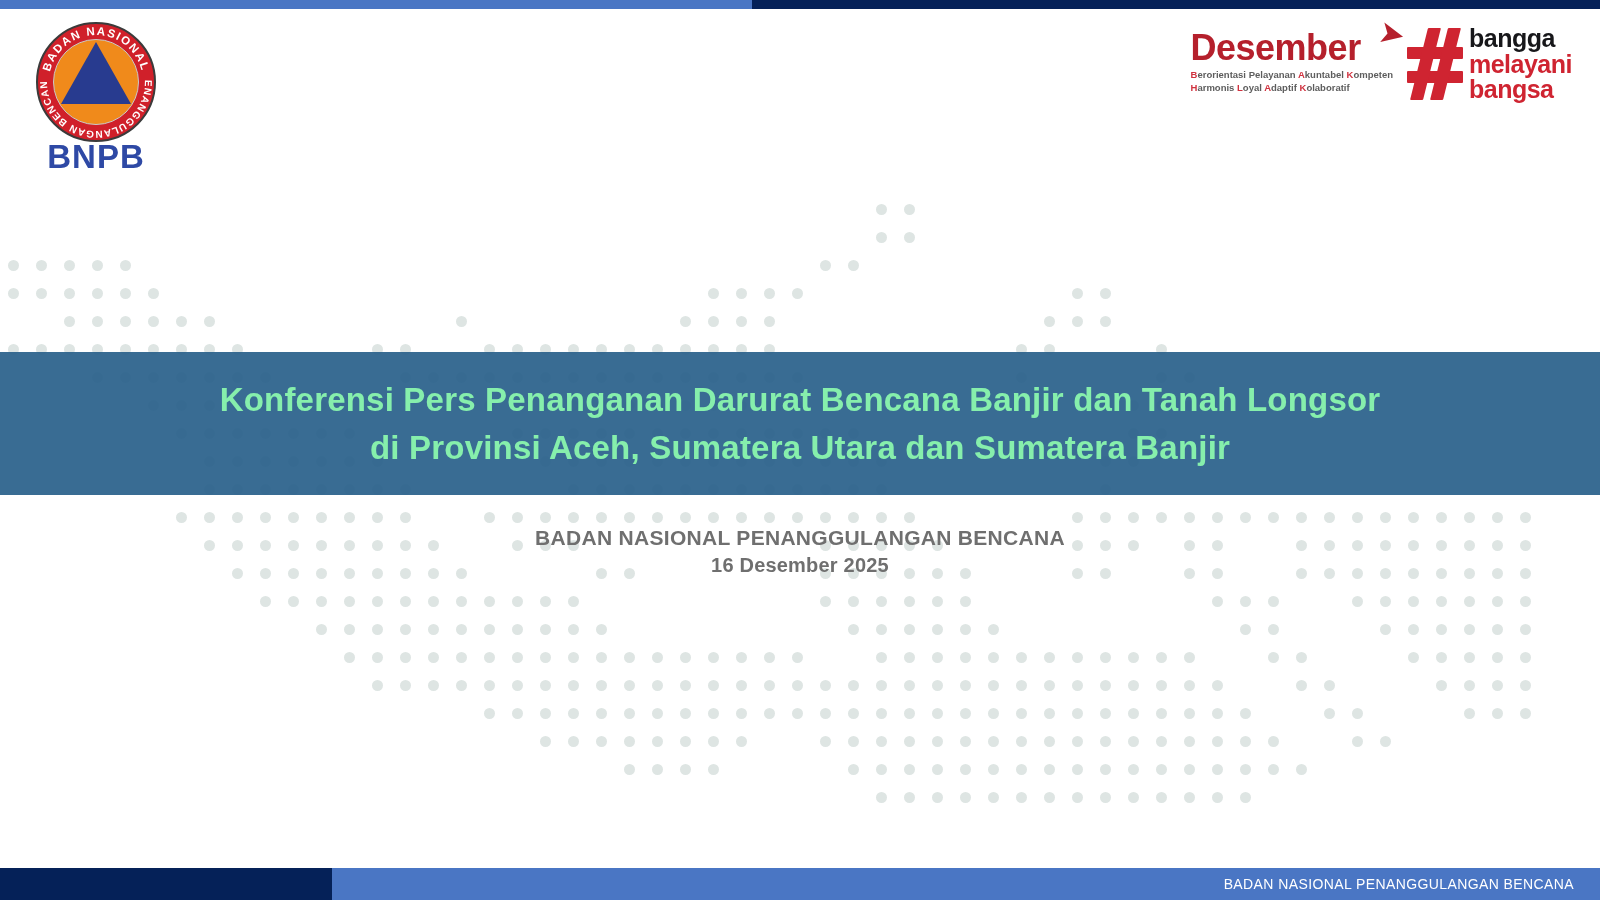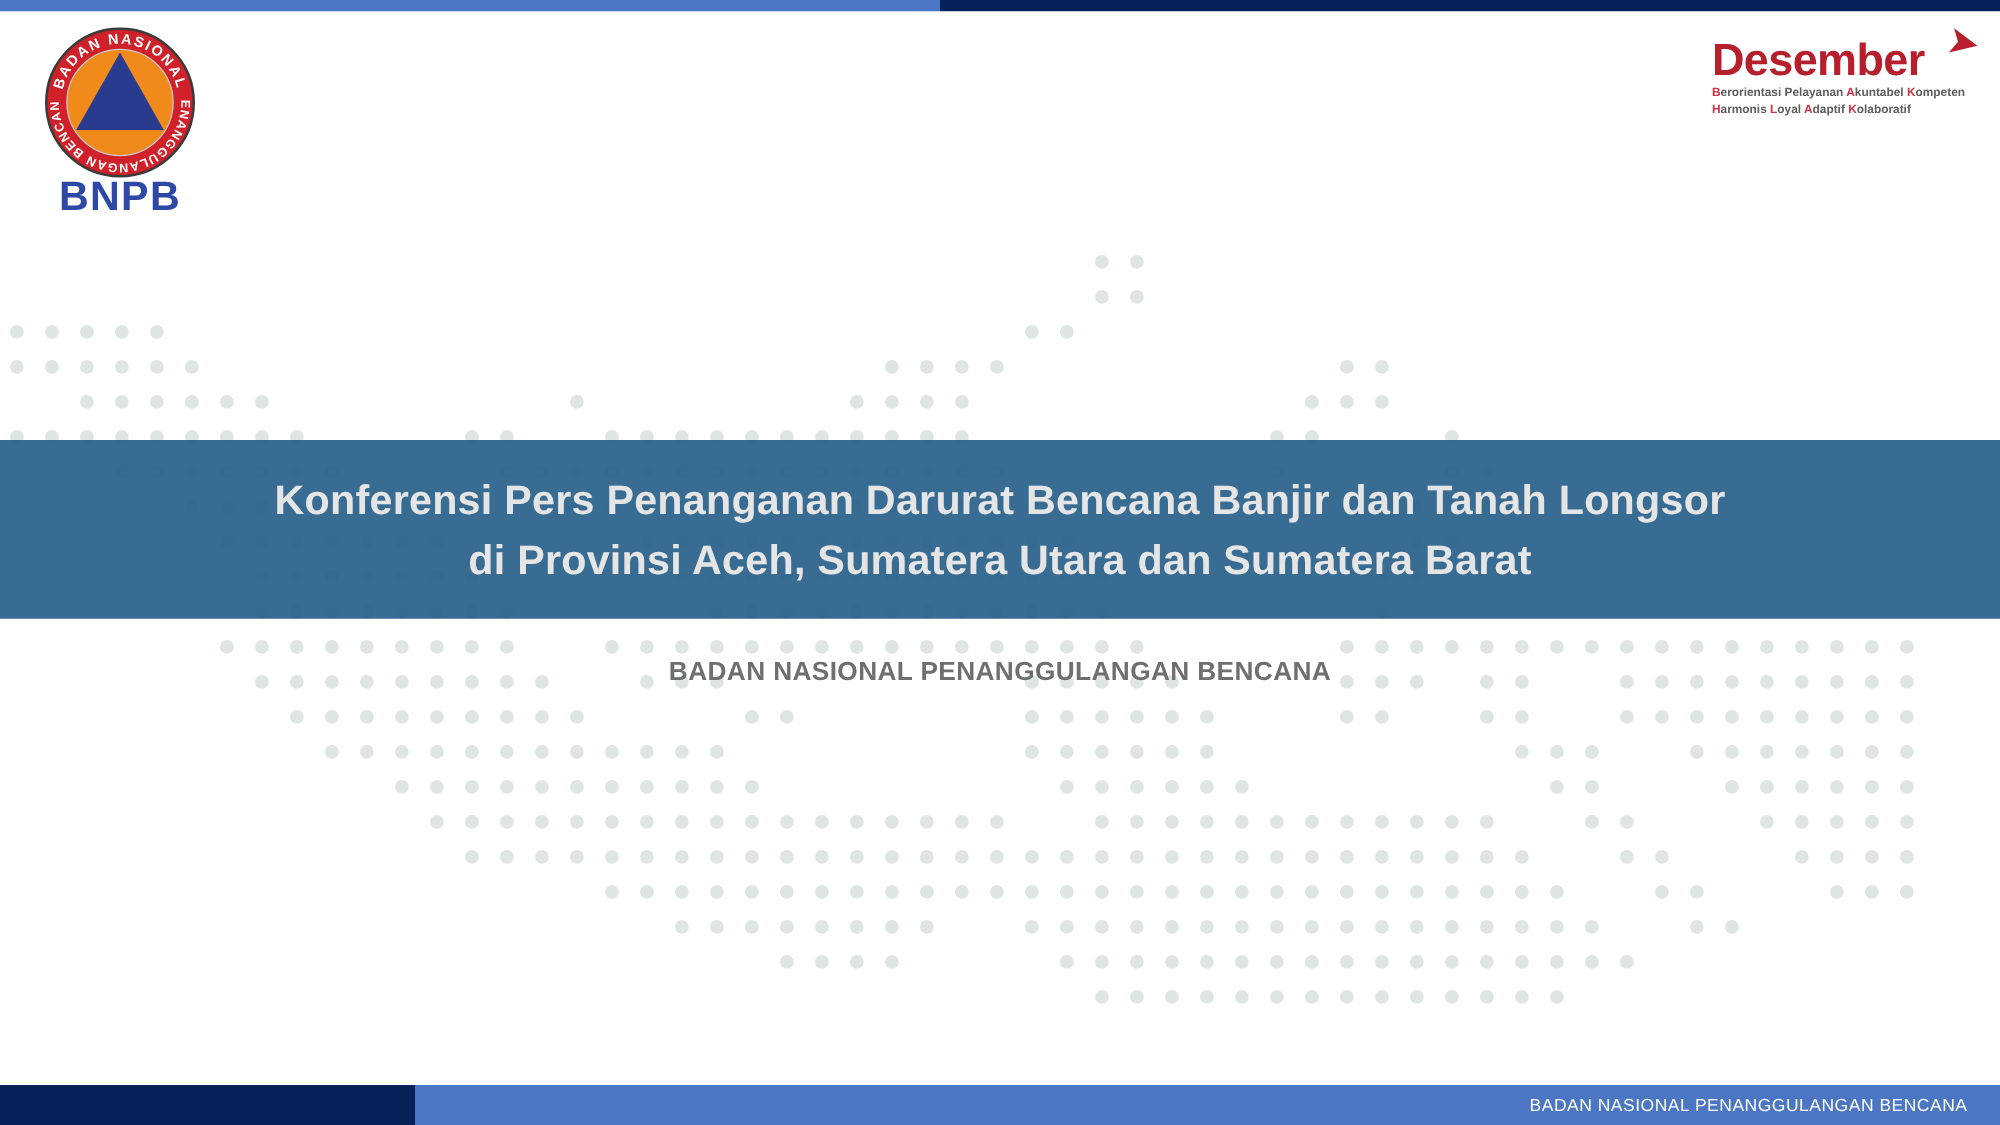--- a/index.html
+++ b/index.html
@@ -176,21 +176,21 @@
     top: 352px;
     width: 1600px;
     height: 143px;
     background: rgba(42, 97, 139, 0.93);
     display: flex;
     flex-direction: column;
     align-items: center;
     justify-content: center;
   }
   .title-line {
-    color: #e5e5e5;
+    color: #86efac;
     font-size: 33px;
     font-weight: bold;
     line-height: 1.45;
     text-align: center;
     letter-spacing: 0.2px;
     font-family: "Liberation Sans", sans-serif;
   }
 
   
   .subtitle-block {
@@ -789,30 +789,44 @@
       <div class="berakhlak-word">
         <span>Desember</span>
         <span class="swoosh">➤</span>
       </div>
       <div class="berakhlak-tagline">
         <div><span class="hl">B</span>erorientasi Pelayanan <span class="hl">A</span>kuntabel <span class="hl">K</span>ompeten</div>
         <div><span class="hl">H</span>armonis <span class="hl">L</span>oyal <span class="hl">A</span>daptif <span class="hl">K</span>olaboratif</div>
       </div>
     </div>
 
+    <div class="bangga">
+      <div class="hashmark">
+        <span class="h1"></span>
+        <span class="h2"></span>
+        <span class="v1"></span>
+        <span class="v2"></span>
+      </div>
+      <div class="bangga-words">
+        <span class="l1">bangga</span>
+        <span class="l2">melayani</span>
+        <span class="l3">bangsa</span>
+      </div>
+    </div>
 
   </div>
 
   <div class="title-banner">
     <div class="title-line">Konferensi Pers Penanganan Darurat Bencana Banjir dan Tanah Longsor</div>
-    <div class="title-line">di Provinsi Aceh, Sumatera Utara dan Sumatera Barat</div>
+    <div class="title-line">di Provinsi Aceh, Sumatera Utara dan Sumatera Banjir</div>
   </div>
 
   <div class="subtitle-block">
     <div class="org-line">BADAN NASIONAL PENANGGULANGAN BENCANA</div>
+    <div class="date-line">16 Desember 2025</div>
   </div>
 
   <div class="footer">
     <div class="footer-left"></div>
     <div class="footer-right">
       <span class="footer-text">BADAN NASIONAL PENANGGULANGAN BENCANA</span>
     </div>
   </div>
 
 </div>

